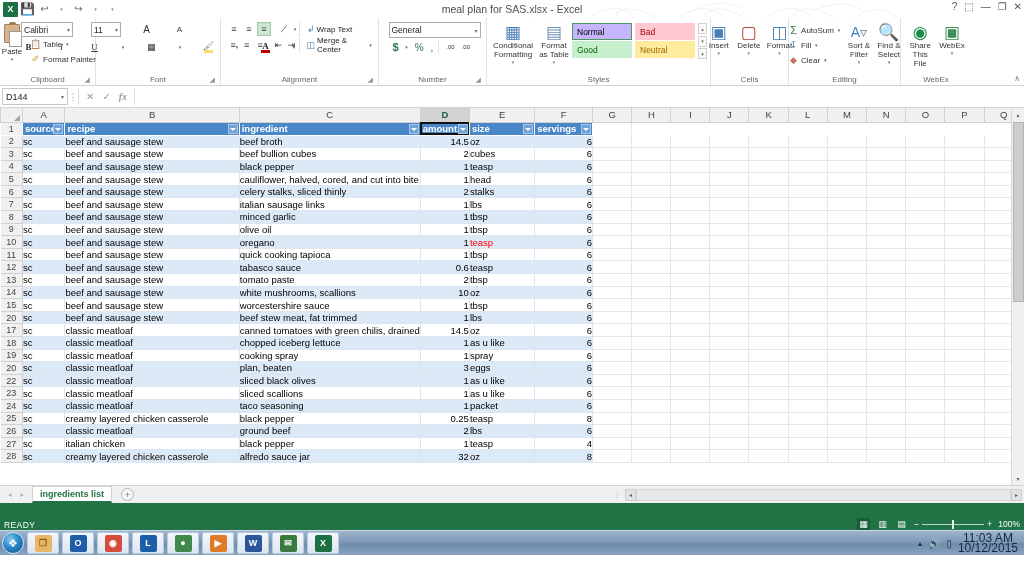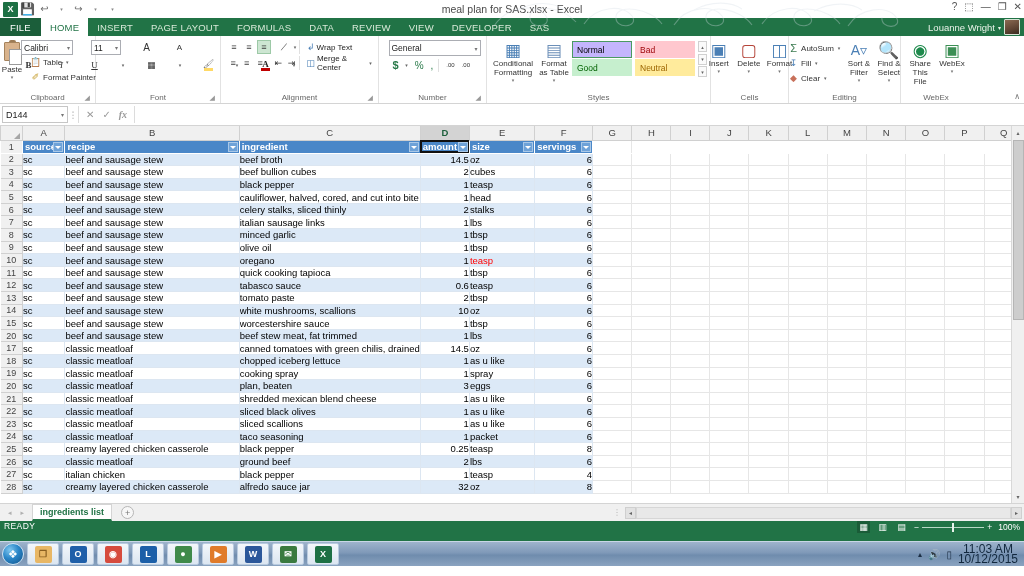--- a/index.html
+++ b/index.html
@@ -238,22 +238,22 @@
   }
   .hsb {
     margin-left: auto; display: flex; align-items: center; height: 13px; padding-right: 2px;
   }
   .hsb .grip { color: #b0b0b0; font-size: 8px; padding: 0 4px; }
   .hsb .arw { width: 11px; height: 12px; background: #e2e2e2; border:1px solid #cfcfcf; display:flex; align-items:center; justify-content:center; font-size:6px; color:#666;}
   .hsb .track2 { width: 375px; height: 12px; background: #e8e8e8; border: 1px solid #d6d6d6; }
 
   
   .statusbar {
-    height: 20px; background: #217346; color: #ffffff; font-size: 8.5px;
-    display: flex; align-items: flex-start; padding: 0 4px;
+    height: 27px; background: #217346; color: #ffffff; font-size: 8.5px;
+    display: flex; align-items: flex-end; padding: 0 4px;
   }
   .status-left { letter-spacing: .4px; }
   .status-right { margin-left: auto; display: flex; align-items: center; gap: 6px; }
   .viewbtn { width: 13px; height: 12px; display: flex; align-items: center; justify-content: center; font-size: 9px; }
   .viewbtn.sel { background: #1a5c38; }
   .zoomslider { display: flex; align-items: center; gap: 3px; }
   .zline { width: 62px; height: 1px; background: #b8d8c6; position: relative; }
   .zline .knob { position: absolute; left: 30px; top: -4px; width: 2px; height: 9px; background: #e8f3ec; }
 
   
@@ -308,37 +308,20 @@
     </svg>
     <div class="win-btns">
       <span>?</span>
       <span>⬚</span>
       <span>—</span>
       <span>❐</span>
       <span>✕</span>
     </div>
   </div>
 
-  <div class="tabs">
-    <div class="tab-file">FILE</div>
-    <div class="tab active">HOME</div>
-    <div class="tab">INSERT</div>
-    <div class="tab">PAGE LAYOUT</div>
-    <div class="tab">FORMULAS</div>
-    <div class="tab">DATA</div>
-    <div class="tab">REVIEW</div>
-    <div class="tab">VIEW</div>
-    <div class="tab">DEVELOPER</div>
-    <div class="tab">SAS</div>
-    <div class="user-area">
-      <span>Louanne Wright</span>
-      <span style="font-size:6px">▾</span>
-      <div class="avatar"></div>
-    </div>
-  </div>
 
   <div class="ribbon">
 
     <div class="grp" style="width:96px">
       <div class="grp-body">
         <div class="bigbtn" style="padding-top:2px">
           <div class="paste-ico">
             <div class="clip"></div>
               <div class="board"></div>
               <div class="pg"></div>
@@ -1047,40 +1030,20 @@
             <td class="emptycell"></td>
             <td class="emptycell"></td>
             <td class="emptycell"></td>
             <td class="emptycell"></td>
             <td class="emptycell"></td>
             <td class="emptycell"></td>
             <td class="emptycell"></td>
             <td class="emptycell"></td>
             <td class="emptycell"></td>
           </tr>
-          <tr class="plain">
-            <td class="rowhead">21</td>
-            <td class="cell">sc</td>
-            <td class="cell">classic meatloaf</td>
-            <td class="cell">shredded mexican blend cheese</td>
-            <td class="cell num">1</td>
-            <td class="cell">as u like</td>
-            <td class="cell num">6</td>
-            <td class="emptycell"></td>
-            <td class="emptycell"></td>
-            <td class="emptycell"></td>
-            <td class="emptycell"></td>
-            <td class="emptycell"></td>
-            <td class="emptycell"></td>
-            <td class="emptycell"></td>
-            <td class="emptycell"></td>
-            <td class="emptycell"></td>
-            <td class="emptycell"></td>
-            <td class="emptycell"></td>
-          </tr>
           <tr class="banded">
             <td class="rowhead">22</td>
             <td class="cell">sc</td>
             <td class="cell">classic meatloaf</td>
             <td class="cell">sliced black olives</td>
             <td class="cell num">1</td>
             <td class="cell">as u like</td>
             <td class="cell num">6</td>
             <td class="emptycell"></td>
             <td class="emptycell"></td>

